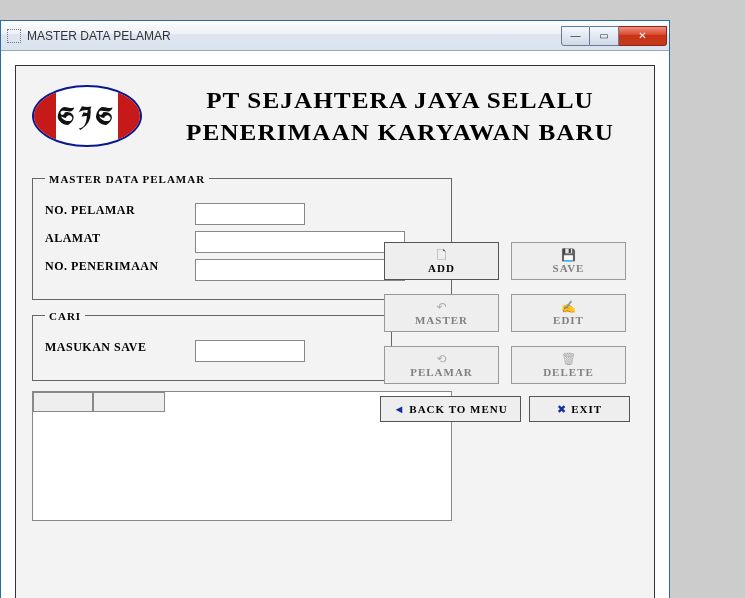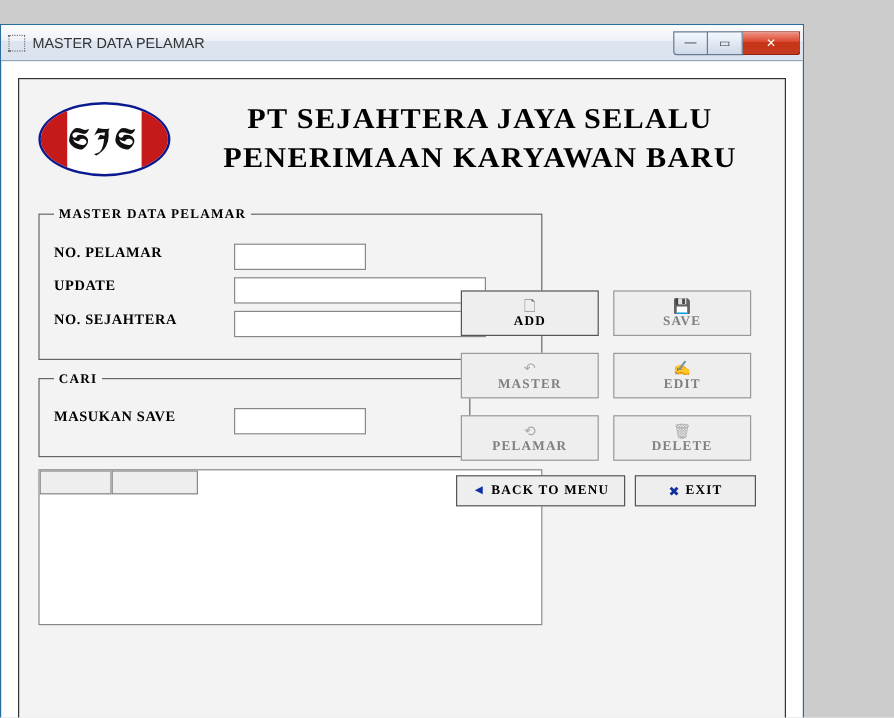--- a/index.html
+++ b/index.html
@@ -243,25 +243,25 @@
 
       <div class="form-area">
         <div class="form-left">
           <fieldset>
             <legend>MASTER DATA PELAMAR</legend>
             <div class="form-row">
               <label>NO. PELAMAR</label>
               <input type="text" class="short" value="" style="">
             </div>
             <div class="form-row">
-              <label>UPDATE</label>
+              <label>ALAMAT</label>
               <input type="text" class="long" value="" style="">
             </div>
             <div class="form-row">
-              <label>NO. SEJAHTERA</label>
+              <label>NO. PENERIMAAN</label>
               <input type="text" class="long" value="" style="">
             </div>
           </fieldset>
 
           <fieldset class="cari-fieldset">
             <legend>CARI</legend>
             <div class="form-row">
               <label>MASUKAN SAVE</label>
               <input type="text" class="short" value="" style="">
             </div>

